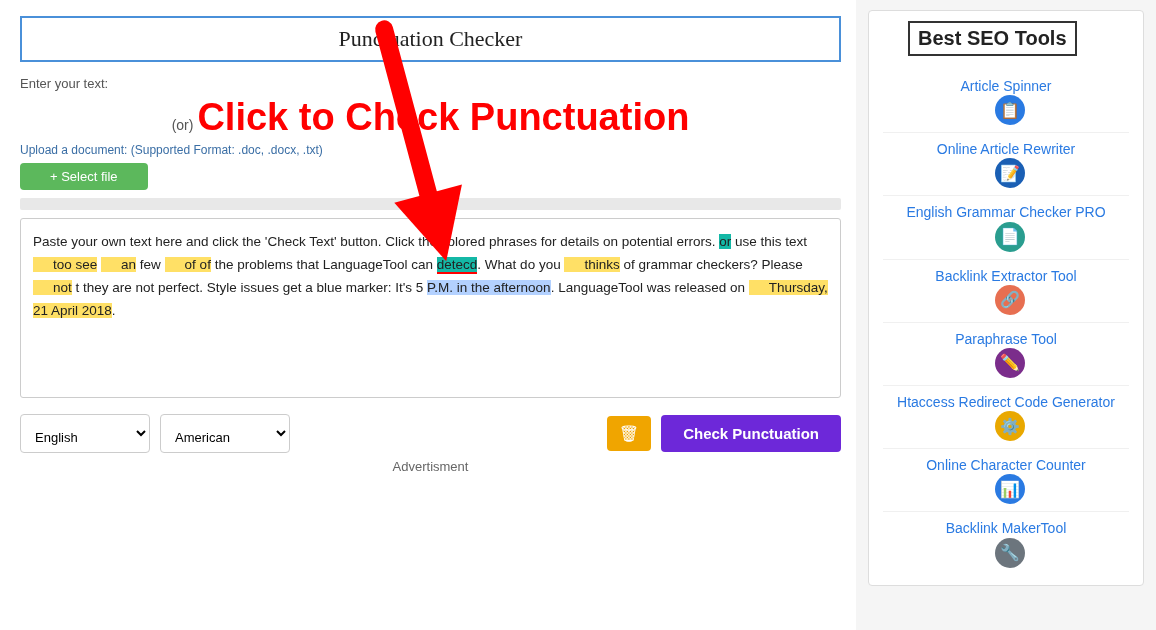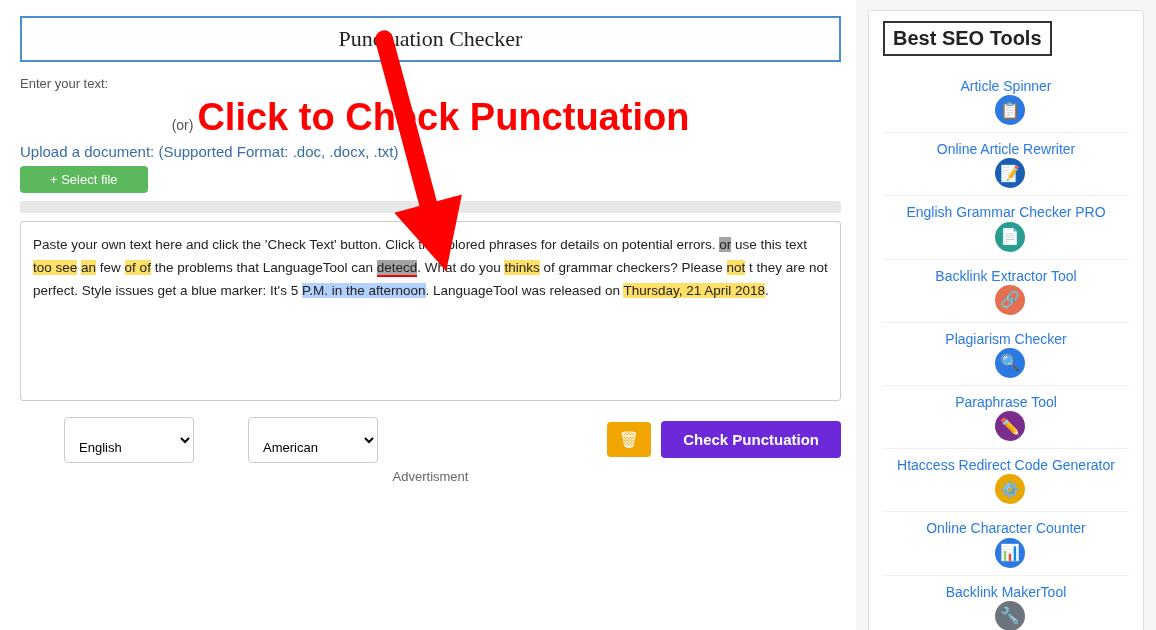--- a/index.html
+++ b/index.html
@@ -57,21 +57,21 @@
       color: red;
       font-weight: bold;
       font-family: Arial, sans-serif;
       line-height: 1.1;
     }
     
     .upload-section {
       margin-bottom: 8px;
     }
     .upload-label {
-      font-size: 15px;
+      font-size: 12px;
       color: #3a6ea5;
       margin-bottom: 6px;
     }
     .select-file-btn {
       background: #5cb85c;
       color: white;
       border: none;
       padding: 6px 30px;
       border-radius: 4px;
       font-size: 13px;
@@ -96,42 +96,41 @@
       min-height: 180px;
       background: #fff;
       font-size: 13.5px;
       line-height: 1.7;
       color: #222;
       margin-bottom: 6px;
       position: relative;
     }
     .text-editor p { margin: 0; }
     
-    .highlight-yellow { background-color: #ffe066; }
-    .highlight-orange { background-color: #a3a3a3; color: #222; }
+    .highlight-yellow { background-color: #ffe066; padding-left: 20px; }
+    .highlight-orange { background-color: #14b8a6; color: #222; }
     .highlight-red-underline { border-bottom: 2px solid red; }
     .highlight-blue { background-color: #b3d1ff; }
     
     .bottom-controls {
       display: flex;
       align-items: center;
       gap: 10px;
       padding: 10px 0 6px 0;
       flex-wrap: wrap;
     }
     .lang-select {
-      padding: 21px 28px 6px 10px;
+      padding: 14px 28px 6px 10px;
       border: 1px solid #ccc;
       border-radius: 4px;
       font-size: 13px;
       background: #fff;
       appearance: auto;
       cursor: pointer;
       min-width: 130px;
-      margin-left: 44px;
     }
     .spacer { flex: 1; }
     .trash-btn {
       background: #f0a500;
       color: white;
       border: none;
       padding: 8px 12px;
       border-radius: 4px;
       cursor: pointer;
       font-size: 16px;
@@ -166,20 +165,21 @@
       padding: 10px 14px;
     }
     .seo-title {
       font-size: 20px;
       font-weight: bold;
       color: #222;
       border: 2px solid #333;
       padding: 4px 8px;
       margin-bottom: 14px;
       display: inline-block;
+      margin-left: 25px;
     }
     .seo-list {
       list-style: none;
     }
     .seo-list li {
       display: flex;
       align-items: center;
       justify-content: space-between;
       padding: 7px 0;
       border-bottom: 1px solid #f0f0f0;
@@ -296,24 +296,20 @@
         </li>
         <li>
           <a class="seo-link" href="#">English Grammar Checker PRO</a>
           <div class="seo-icon icon-teal">📄</div>
         </li>
         <li>
           <a class="seo-link" href="#">Backlink Extractor Tool</a>
           <div class="seo-icon icon-orange">🔗</div>
         </li>
         <li>
-          <a class="seo-link" href="#">Plagiarism Checker</a>
-          <div class="seo-icon icon-blue">🔍</div>
-        </li>
-        <li>
           <a class="seo-link" href="#">Paraphrase Tool</a>
           <div class="seo-icon icon-purple">✏️</div>
         </li>
         <li>
           <a class="seo-link" href="#">Htaccess Redirect Code Generator</a>
           <div class="seo-icon icon-yellow">⚙️</div>
         </li>
         <li>
           <a class="seo-link" href="#">Online Character Counter</a>
           <div class="seo-icon icon-blue">📊</div>

